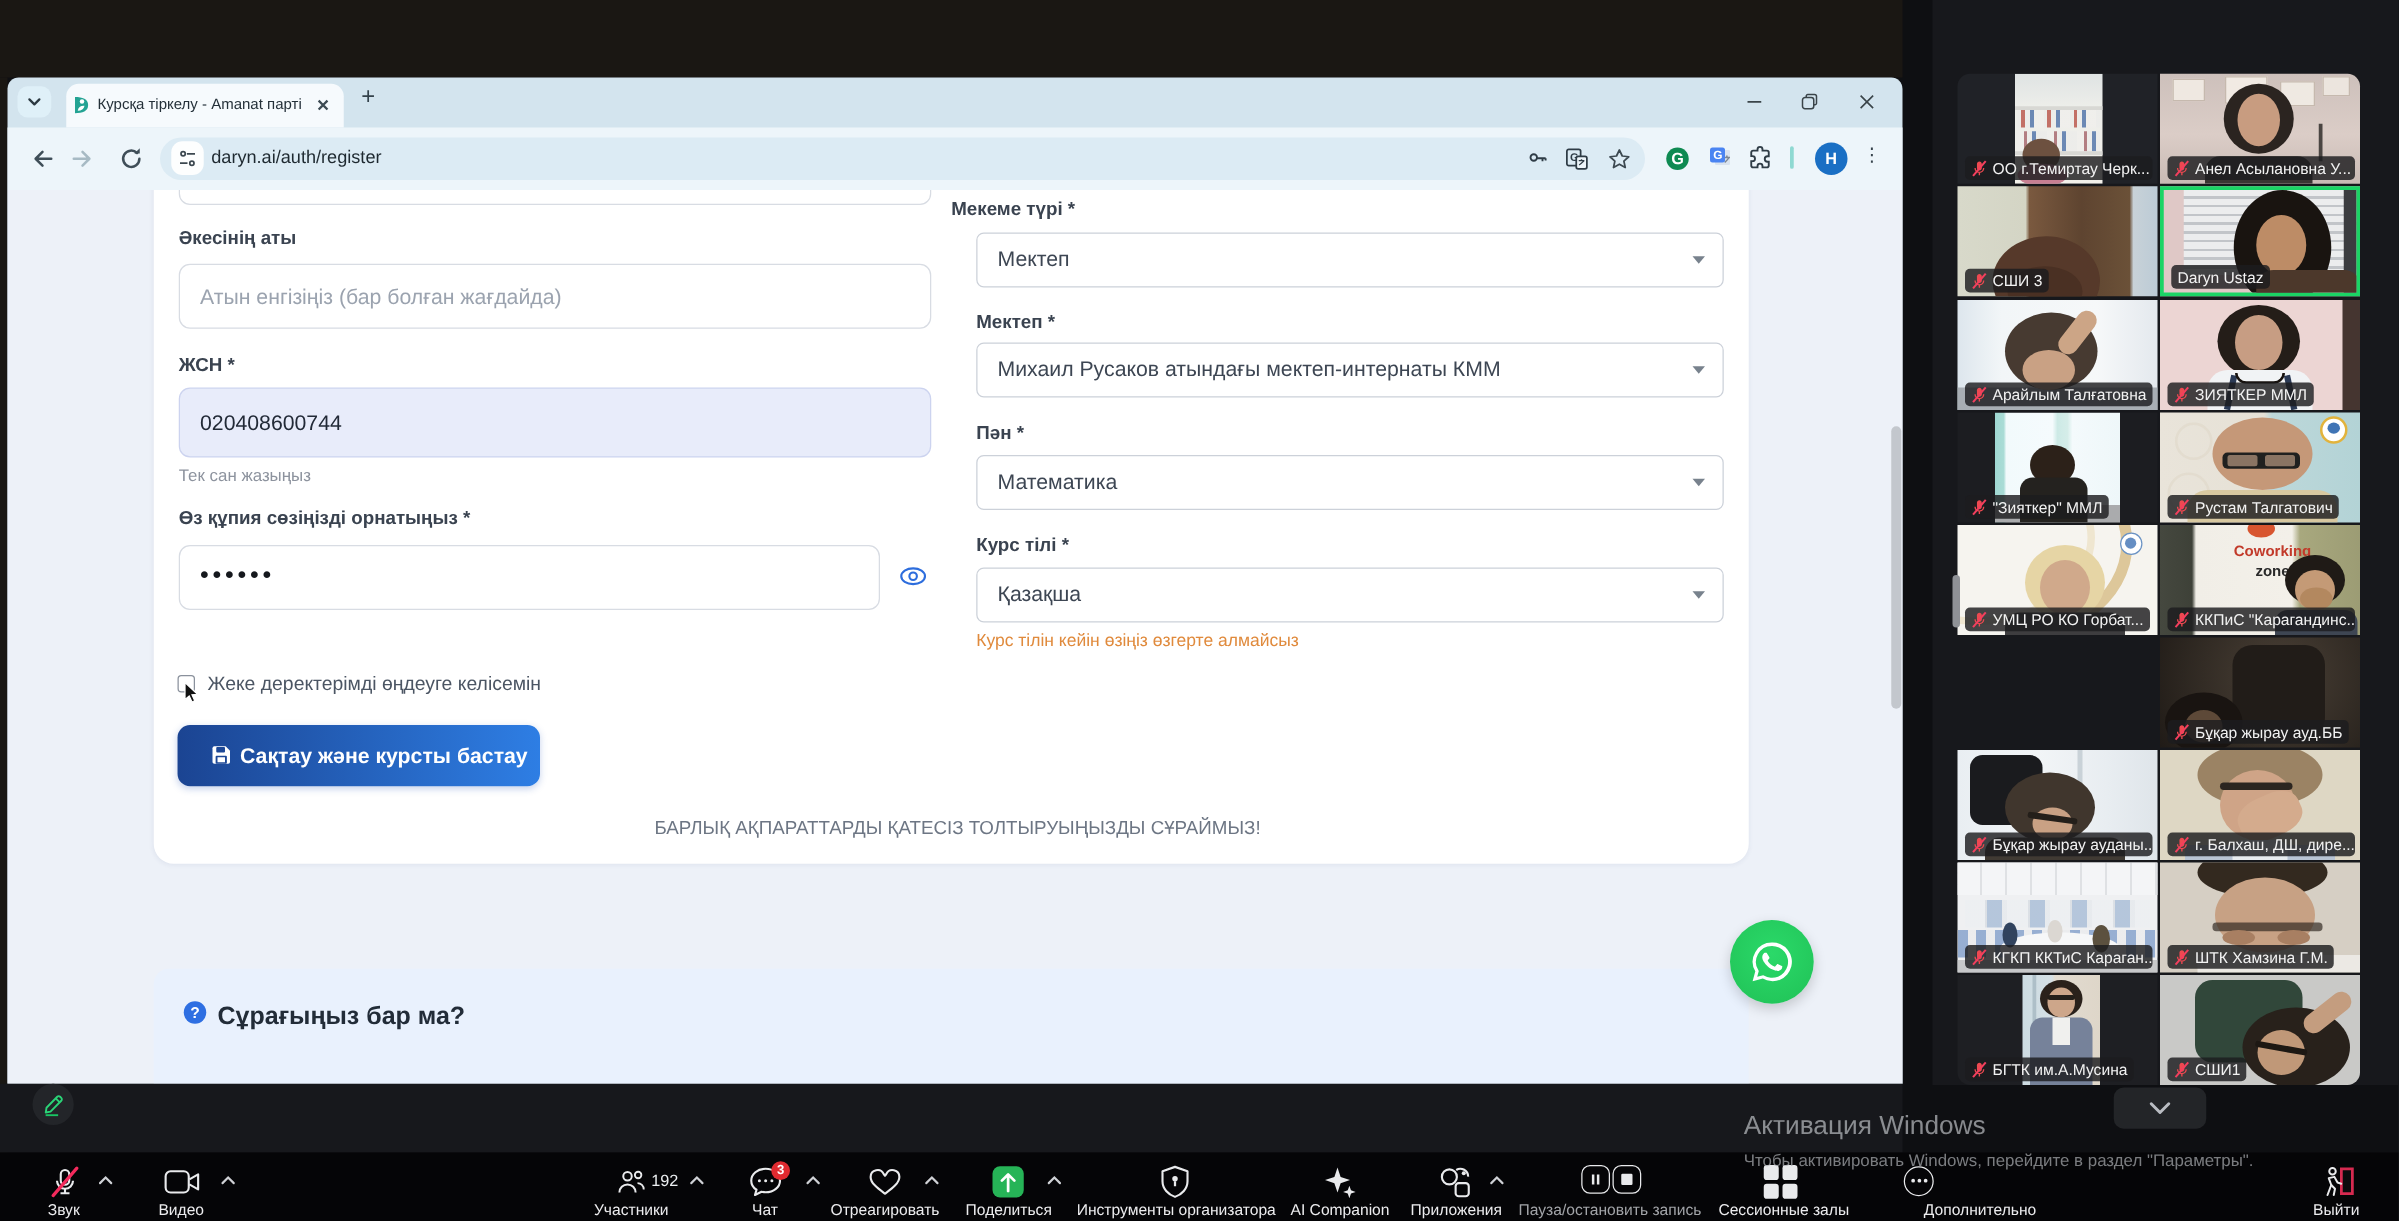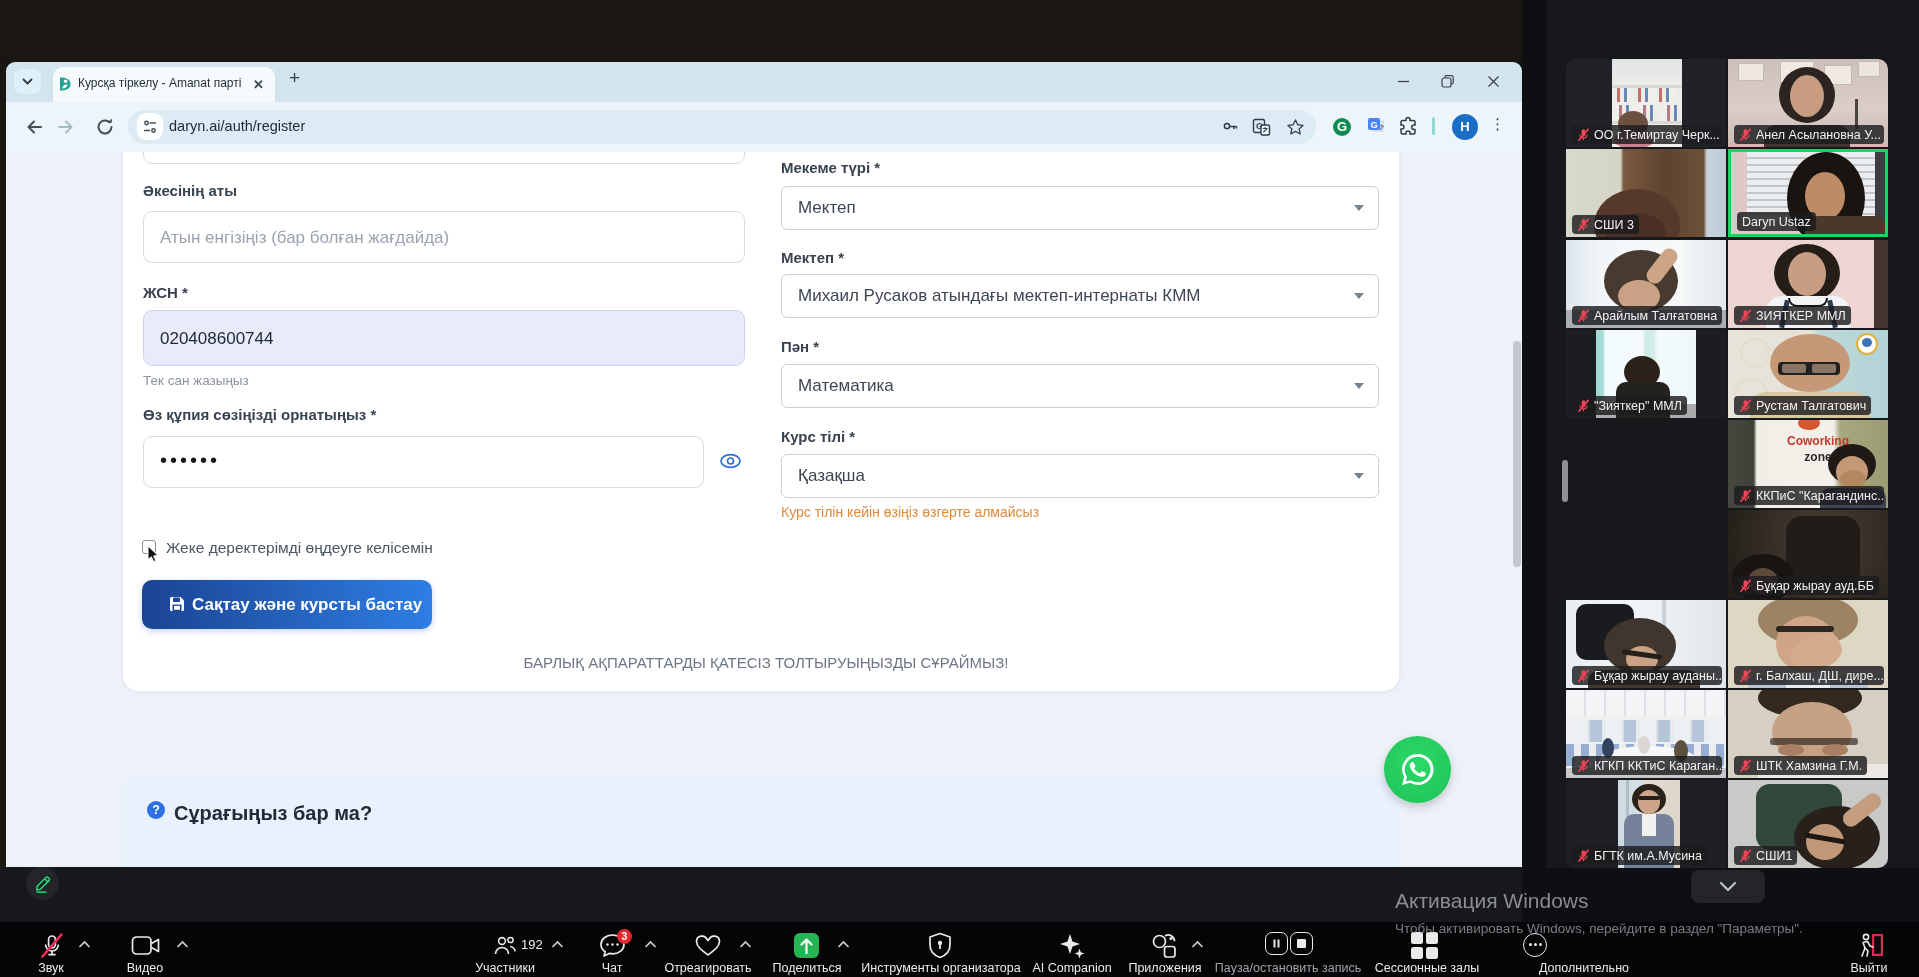--- a/index.html
+++ b/index.html
@@ -160,21 +160,21 @@
   <div style="position:absolute;left:137px;top:221px;font-size:13.5px;color:#8d939e;">Тек сан жазыңыз</div>
   <div class="lbl" style="left:137px;top:254px;">Өз құпия сөзіңізді орнатыңыз *</div>
   <div class="inp" style="left:137px;top:284px;width:561px;height:52px;">
           <div class="ph" style="top:12px;color:#15181d;font-size:20px;letter-spacing:3px;">••••••</div>
         </div>
   <svg style="position:absolute;left:713px;top:299px;" width="23" height="20" viewBox="0 0 23 20">
           <ellipse cx="11.5" cy="10" rx="9.5" ry="6.3" fill="none" stroke="#2d6ddd" stroke-width="1.7"></ellipse>
           <circle cx="11.5" cy="10" r="3" fill="none" stroke="#2d6ddd" stroke-width="1.7"></circle>
         </svg>
 
-  <div class="lbl" style="left:775px;top:7px;">Мекеме түрі *</div>
+  <div class="lbl" style="left:755px;top:7px;">Мекеме түрі *</div>
   <div class="sel" style="left:775px;top:34px;width:598px;height:44px;">
           <div class="selt" style="top:11px;">Мектеп</div>
           <div class="caret"></div>
         </div>
   <div class="lbl" style="left:775px;top:97px;">Мектеп *</div>
   <div class="sel" style="left:775px;top:122px;width:598px;height:44px;">
           <div class="selt" style="top:11px;">Михаил Русаков атындағы мектеп-интернаты КММ</div>
           <div class="caret"></div>
         </div>
   <div class="lbl" style="left:775px;top:186px;">Пән *</div>
@@ -324,20 +324,35 @@
  <div class="r" style="left:84px;top:34px;width:24px;height:9px;background:#8a7463;border-radius:2px;"></div>
  <div class="r" style="left:22px;top:62px;width:120px;height:26px;background:#d8c8a0;border-radius:16px 16px 0 0;"></div>
  <div class="tag"><svg class="mic" width="11" height="12" viewBox="0 0 12 13">
           <path d="M6 1.2c-1 0-1.8.8-1.8 1.8v3c0 1 .8 1.8 1.8 1.8s1.8-.8 1.8-1.8v-3C7.8 2 7 1.2 6 1.2z" fill="#ee4950"></path>
           <path d="M2.8 6c0 1.8 1.4 3.2 3.2 3.2S9.2 7.8 9.2 6" stroke="#ee4950" fill="none"></path>
           <path d="M6 9.2v2.2" stroke="#ee4950"></path>
           <path d="M1.3 11.8 10.7 0.8" stroke="#f43f5e" stroke-width="1.5"></path>
         </svg>Рустам Талгатович</div>
 </div>
 
+<div class="tile" style="left:1566px;top:420px;background:#f6f4ef;">
+ <div class="b" style="left:-90px;top:-70px;width:230px;height:170px;border:9px solid #ddc79a;background:transparent;"></div>
+ <div class="b" style="left:-80px;top:-60px;width:190px;height:140px;border:6px solid #efe6d0;background:transparent;"></div>
+ <div class="b" style="left:130px;top:6px;width:18px;height:18px;background:#fff;border:1px solid #6b93c4;"></div>
+ <div class="b" style="left:134px;top:10px;width:9px;height:9px;background:#4a7ab8;opacity:.85;"></div>
+ <div class="b" style="left:54px;top:16px;width:64px;height:60px;background:#e6d5a5;"></div>
+ <div class="b" style="left:66px;top:28px;width:40px;height:44px;background:#d0a98b;"></div>
+ <div class="r" style="left:38px;top:70px;width:96px;height:18px;background:#3e3d3f;border-radius:12px 12px 0 0;"></div>
+ <div class="tag"><svg class="mic" width="11" height="12" viewBox="0 0 12 13">
+          <path d="M6 1.2c-1 0-1.8.8-1.8 1.8v3c0 1 .8 1.8 1.8 1.8s1.8-.8 1.8-1.8v-3C7.8 2 7 1.2 6 1.2z" fill="#ee4950"></path>
+          <path d="M2.8 6c0 1.8 1.4 3.2 3.2 3.2S9.2 7.8 9.2 6" stroke="#ee4950" fill="none"></path>
+          <path d="M6 9.2v2.2" stroke="#ee4950"></path>
+          <path d="M1.3 11.8 10.7 0.8" stroke="#f43f5e" stroke-width="1.5"></path>
+        </svg>УМЦ РО КО  Горбат...</div>
+</div>
 <div class="tile" style="left:1728px;top:420px;background:linear-gradient(90deg,#45483f 0%,#3e4138 16%,#f1eee7 18%,#f3f0e9 66%,#a8a87e 70%,#9c9c74 100%);">
  <div style="position:absolute;left:50px;top:14px;width:80px;text-align:center;font-size:12px;font-weight:bold;color:#c23a2a;">Coworking</div>
  <div style="position:absolute;left:50px;top:30px;width:80px;text-align:center;font-size:12px;font-weight:bold;color:#2a2a2a;">zone</div>
  <div class="b" style="left:70px;top:-4px;width:22px;height:14px;background:#d8552f;"></div>
  <div class="b" style="left:100px;top:24px;width:48px;height:40px;background:#1f1a16;"></div>
  <div class="b" style="left:108px;top:36px;width:32px;height:32px;background:#c49a76;"></div>
  <div class="b" style="left:112px;top:50px;width:26px;height:18px;background:#b3885f;"></div>
  <div class="r" style="left:92px;top:68px;width:66px;height:20px;background:#3e4653;border-radius:10px 10px 0 0;"></div>
  <div class="tag"><svg class="mic" width="11" height="12" viewBox="0 0 12 13">
           <path d="M6 1.2c-1 0-1.8.8-1.8 1.8v3c0 1 .8 1.8 1.8 1.8s1.8-.8 1.8-1.8v-3C7.8 2 7 1.2 6 1.2z" fill="#ee4950"></path>

